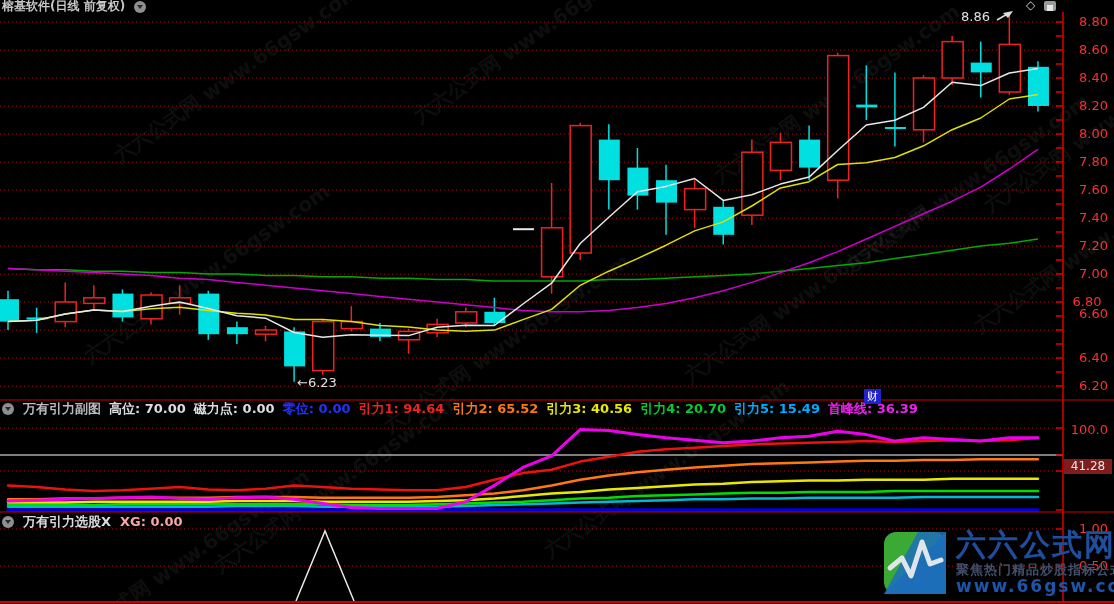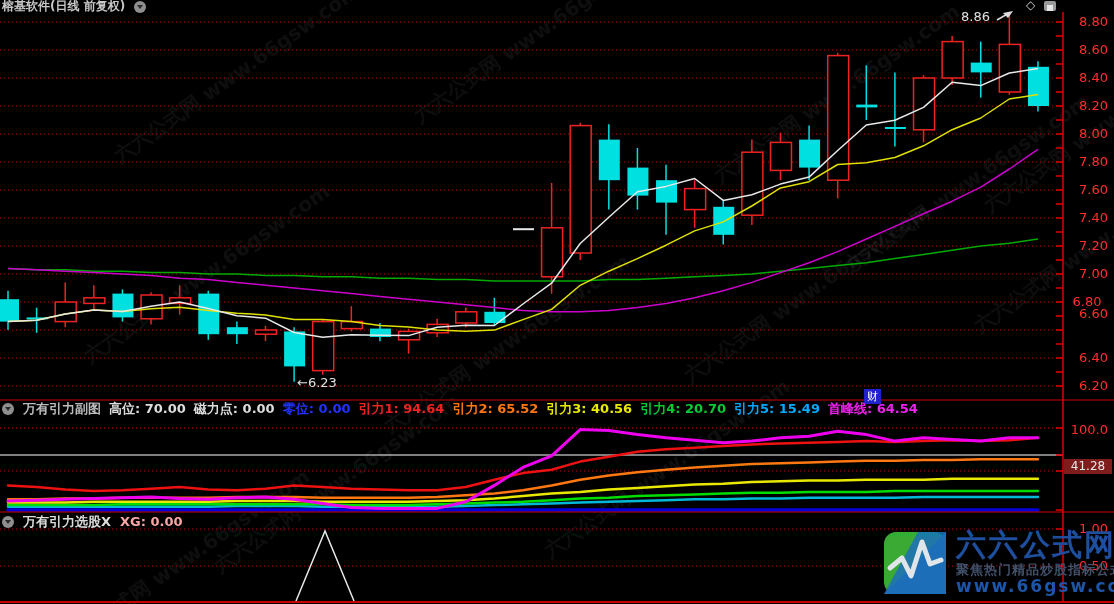--- a/index.html
+++ b/index.html
@@ -237,21 +237,21 @@
     <span id="ind1-items" style="display:flex;gap:8px;">
         <span style="color: rgb(187, 187, 187);">万有引力副图</span>
         <span style="color: rgb(221, 221, 221);">高位: 70.00</span>
         <span style="color: rgb(221, 221, 221);">磁力点: 0.00</span>
         <span style="color: rgb(34, 51, 255);">零位: 0.00</span>
         <span style="color: rgb(238, 34, 34);">引力1: 94.64</span>
         <span style="color: rgb(255, 119, 17);">引力2: 65.52</span>
         <span style="color: rgb(232, 232, 0);">引力3: 40.56</span>
         <span style="color: rgb(0, 204, 51);">引力4: 20.70</span>
         <span style="color: rgb(0, 170, 255);">引力5: 15.49</span>
-        <span style="color: rgb(238, 34, 238);">首峰线: 64.54</span>
+        <span style="color: rgb(238, 34, 238);">首峰线: 36.39</span>
       </span>
   </div>
   <div class="ylab" style="top:423px;">100.0</div>
   <div id="ind1-badge">41.28</div>
 
   <div id="ind2-hdr" class="hdr">
     <span class="circle-icon"></span>
     <span style="color:#dddddd">万有引力选股X</span>
     <span style="color:#fca5a5">XG: 0.00</span>
   </div>

